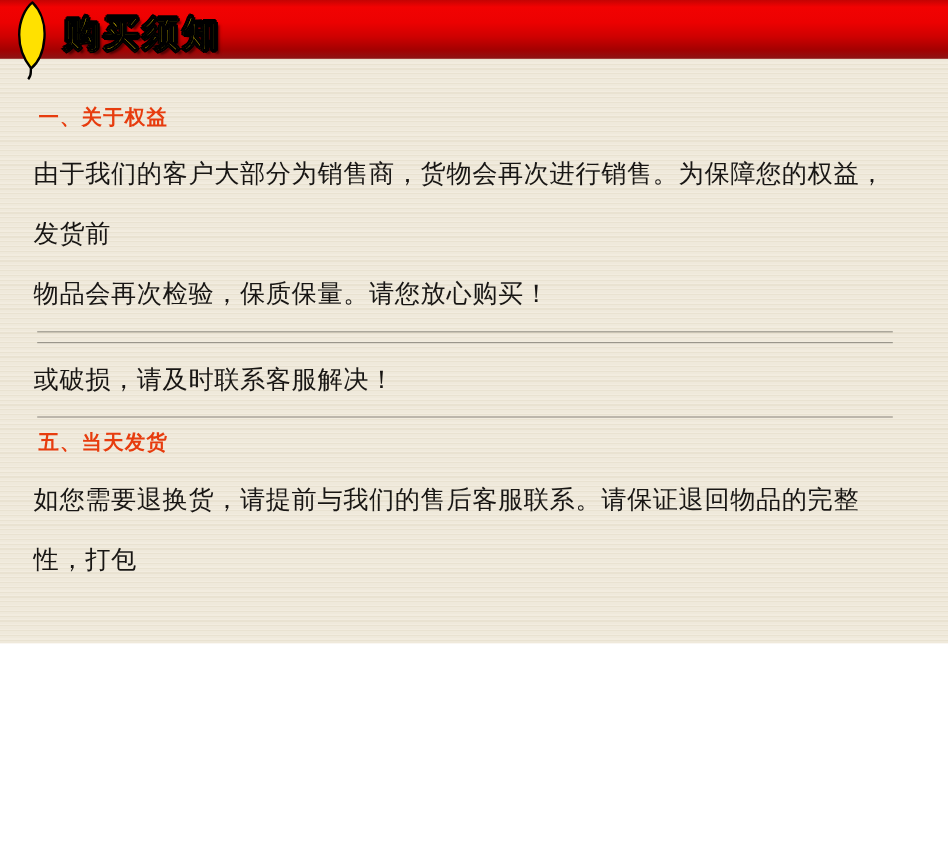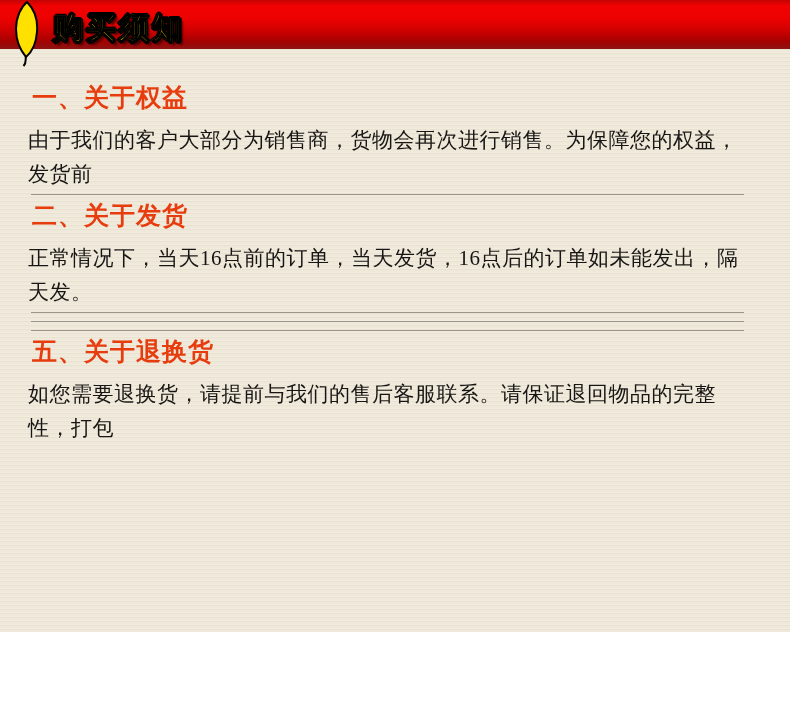--- a/index.html
+++ b/index.html
@@ -2,21 +2,21 @@
 <html><head>
 <meta charset="utf-8">
 <style>
   * { box-sizing: border-box; }
   html, body { margin: 0; padding: 0; }
   body { font-family: "Liberation Sans", sans-serif; }
 
   .page {
     position: relative;
     width: 790px;
-    height: 632px;
+    height: 536px;
     overflow: hidden;
     background-color: #ede7d8;
     background-image: repeating-linear-gradient(
       180deg,
       #f2ecdf 0px, #f2ecdf 1px,
       #e9e2d1 1px, #e9e2d1 2px,
       #efe9db 2px, #efe9db 4px
     );
   }
 
@@ -56,36 +56,36 @@
     top: 1px;
     z-index: 2;
   }
 
   .content {
     padding: 36px 46px 0 28px;
   }
 
   .section-title {
     margin: 0 0 12px 4px;
-    font-size: 25px;
+    font-size: 17px;
     line-height: 26px;
     font-weight: bold;
     letter-spacing: 1px;
     color: #e73c0e;
     font-family: "DejaVu Sans", "Liberation Sans", sans-serif;
   }
 
   .section-body { margin: 0; }
 
   .body-line {
     font-size: 21px;
-    line-height: 34px;
+    line-height: 50px;
     color: #181614;
     letter-spacing: 0.5px;
-    font-family: Liberation Serif, serif;
+    font-family: Liberation Mono, monospace;
   }
 
   .divider {
     height: 0;
     border-bottom: 1px solid #9a968b;
     margin: 3px 0 8px 3px;
   }
 </style>
 </head>
 <body>
@@ -102,44 +102,39 @@
       <path d="M15,55 C14,59 16,61 12.5,65" fill="none" stroke="#000000" stroke-width="2"></path>
     </svg>
   </span>
 
   <div class="content">
 
     <div class="section">
       <h2 class="section-title">一、关于权益</h2>
       <div class="section-body">
         <div class="body-line">由于我们的客户大部分为销售商，货物会再次进行销售。为保障您的权益，发货前</div>
+        <div class="body-line">物品会再次检验，保质保量。请您放心购买！</div>
       </div>
       <div class="divider"></div>
     </div>
 
-    <div class="section">
-      <h2 class="section-title">二、关于发货</h2>
-      <div class="section-body">
-        <div class="body-line">正常情况下，当天16点前的订单，当天发货，16点后的订单如未能发出，隔天发。</div>
-      </div>
-      <div class="divider"></div>
-    </div>
 
     <div class="section">
       <div class="divider"></div>
     </div>
 
     <div class="section">
       <div class="section-body">
+        <div class="body-line">或破损，请及时联系客服解决！</div>
       </div>
       <div class="divider"></div>
     </div>
 
     <div class="section">
-      <h2 class="section-title">五、关于退换货</h2>
+      <h2 class="section-title">五、当天发货</h2>
       <div class="section-body">
         <div class="body-line">如您需要退换货，请提前与我们的售后客服联系。请保证退回物品的完整性，打包</div>
 
       </div>
 
     </div>
 
   </div>
 </div>
 

